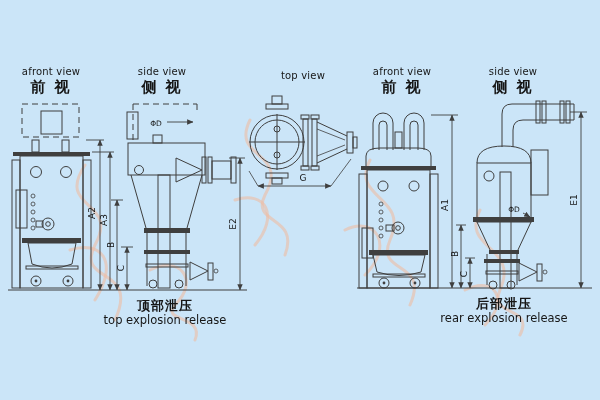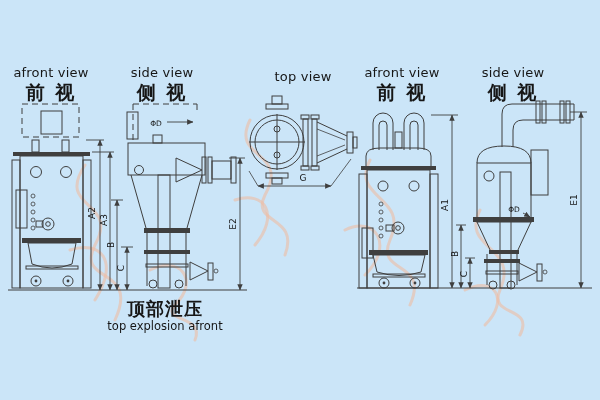--- a/index.html
+++ b/index.html
@@ -4,24 +4,24 @@
 <style>
   html,body { margin:0; padding:0; }
   #stage {
     position:relative; width:600px; height:400px; overflow:hidden;
     background:#cbe5f8;
     font-family:"DejaVu Sans","Liberation Sans",sans-serif;
     color:#161616;
   }
   #drawing { position:absolute; left:0; top:0; }
   .view-label { position:absolute; text-align:center; line-height:1.15; }
-  .view-label .en { font-size:13px; letter-spacing:0.2px; }
-  .view-label .zh { font-size:19px; font-weight:bold; letter-spacing:2px; margin-top:1px; }
+  .view-label .en { font-size:10px; letter-spacing:0.2px; }
+  .view-label .zh { font-size:15px; font-weight:bold; letter-spacing:2px; margin-top:1px; }
   .caption { position:absolute; text-align:center; line-height:1.2; }
-  .caption .zh { font-size:18px; font-weight:bold; letter-spacing:1px; }
+  .caption .zh { font-size:13px; font-weight:bold; letter-spacing:1px; }
   .caption .en { font-size:11.5px; }
   .ln   { fill:none; stroke:#3f3f3f; stroke-width:1; }
   .thin { fill:none; stroke:#3f3f3f; stroke-width:0.8; }
   .solid{ fill:#3f3f3f; stroke:none; }
   .dash { stroke-dasharray:6 4; }
   .dim  { fill:none; stroke:#3f3f3f; stroke-width:0.9; }
   .dimlbl { font-family:"DejaVu Sans","Liberation Sans",sans-serif; font-size:9px; fill:#161616; }
   .dimsm  { font-family:"DejaVu Sans","Liberation Sans",sans-serif; font-size:7.5px; fill:#161616; }
   .wm { fill:none; stroke:#eebda3; stroke-width:3; stroke-linecap:round; opacity:0.6; }
 </style>
@@ -269,16 +269,20 @@
     <div class="en">afront view</div>
     <div class="zh">前 视</div>
   </div>
   <div class="view-label" style="left:468px; top:66px; width:90px;">
     <div class="en">side view</div>
     <div class="zh">侧 视</div>
   </div>
 
   <div class="caption" style="left:86px; top:298px; width:158px;">
     <div class="zh">顶部泄压</div>
-    <div class="en">top explosion afront</div>
+    <div class="en">top explosion release</div>
+  </div>
+  <div class="caption" style="left:418px; top:296px; width:172px;">
+    <div class="zh">后部泄压</div>
+    <div class="en">rear explosion release</div>
   </div>
 
 </div>
 
 </body></html>

